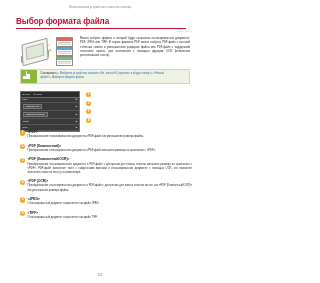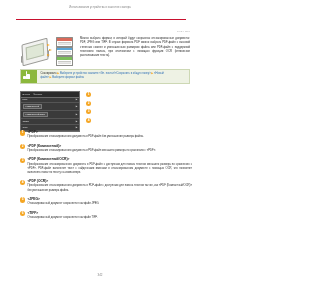--- a/index.html
+++ b/index.html
@@ -347,20 +347,21 @@
     font-size: 3px;
     color: #8a8a8a;
   }
 </style>
 </head>
 <body>
 
 <div class="running-head">Использование устройства в качестве сканера</div>
 
 <div class="title-wrap">
+  <h1 class="page-title">Выбор формата файла</h1>
   <div class="title-rule"></div>
 </div>
 <div class="doc-code">0YS4-0K6</div>
 
 <div class="intro">
   <div class="intro-illus">
     <div class="illus-device-base"></div>
     <div class="illus-device"></div>
     <div class="illus-arrows">
       <i></i>

